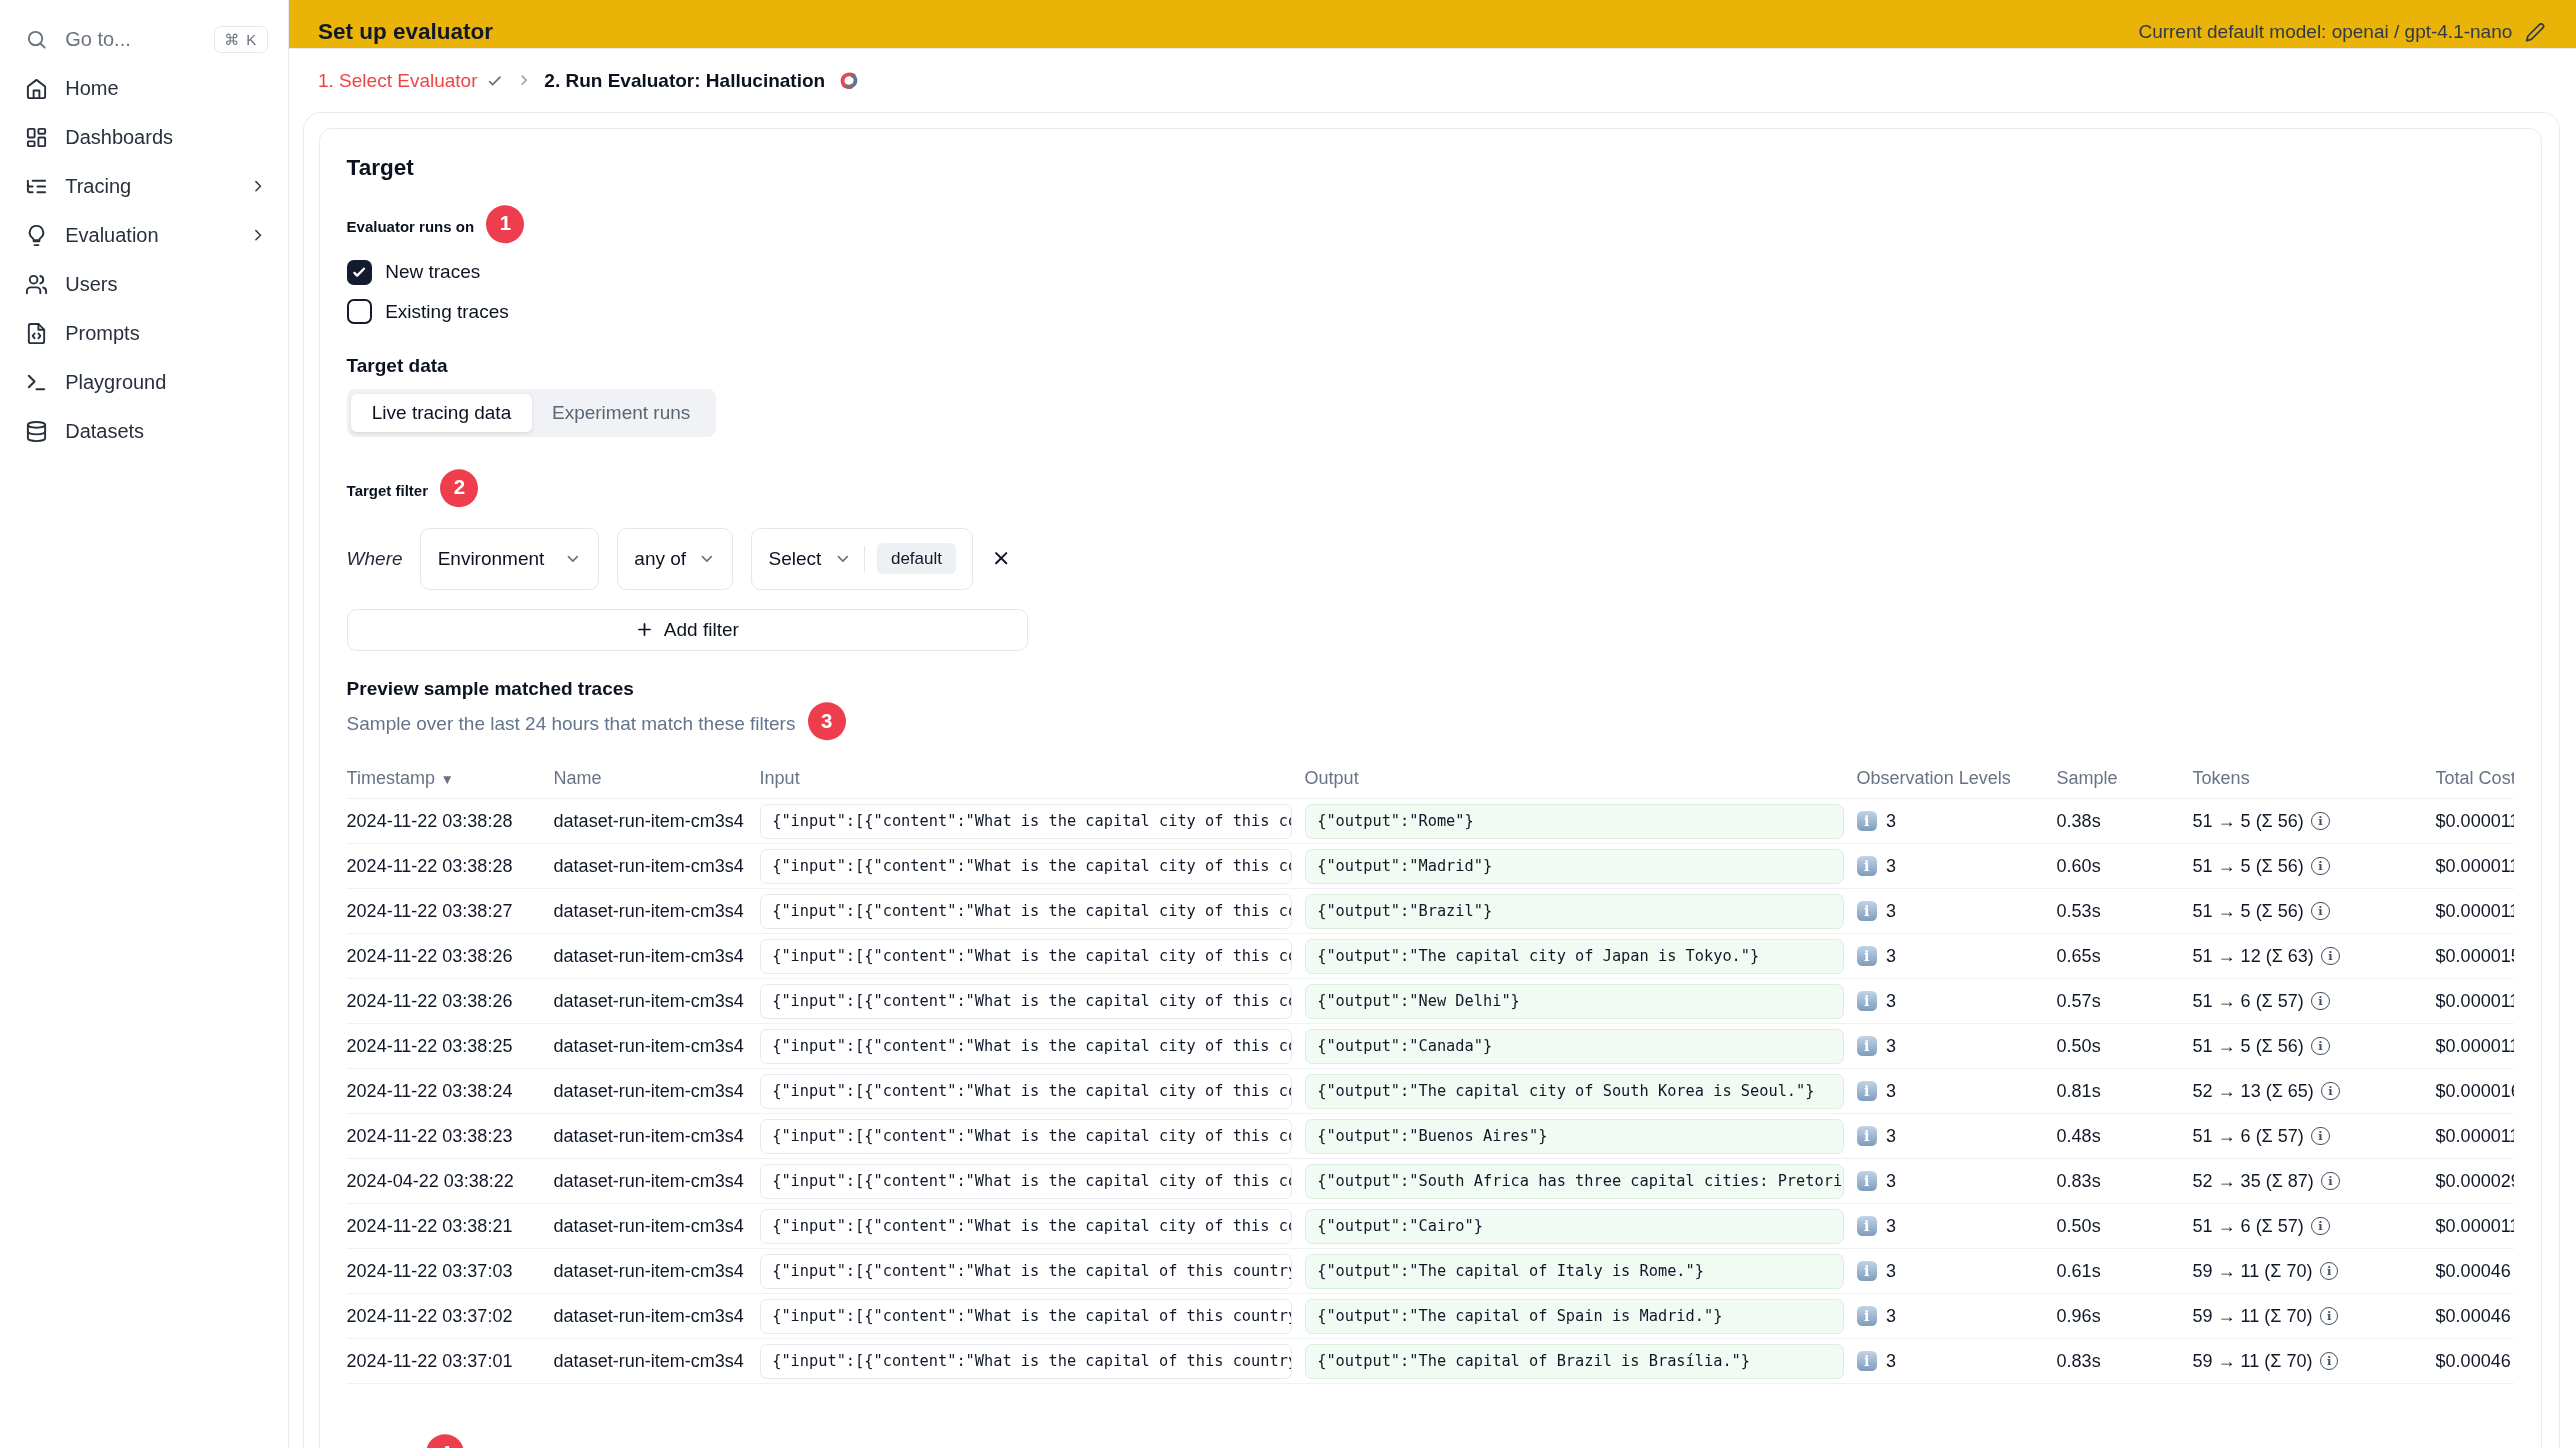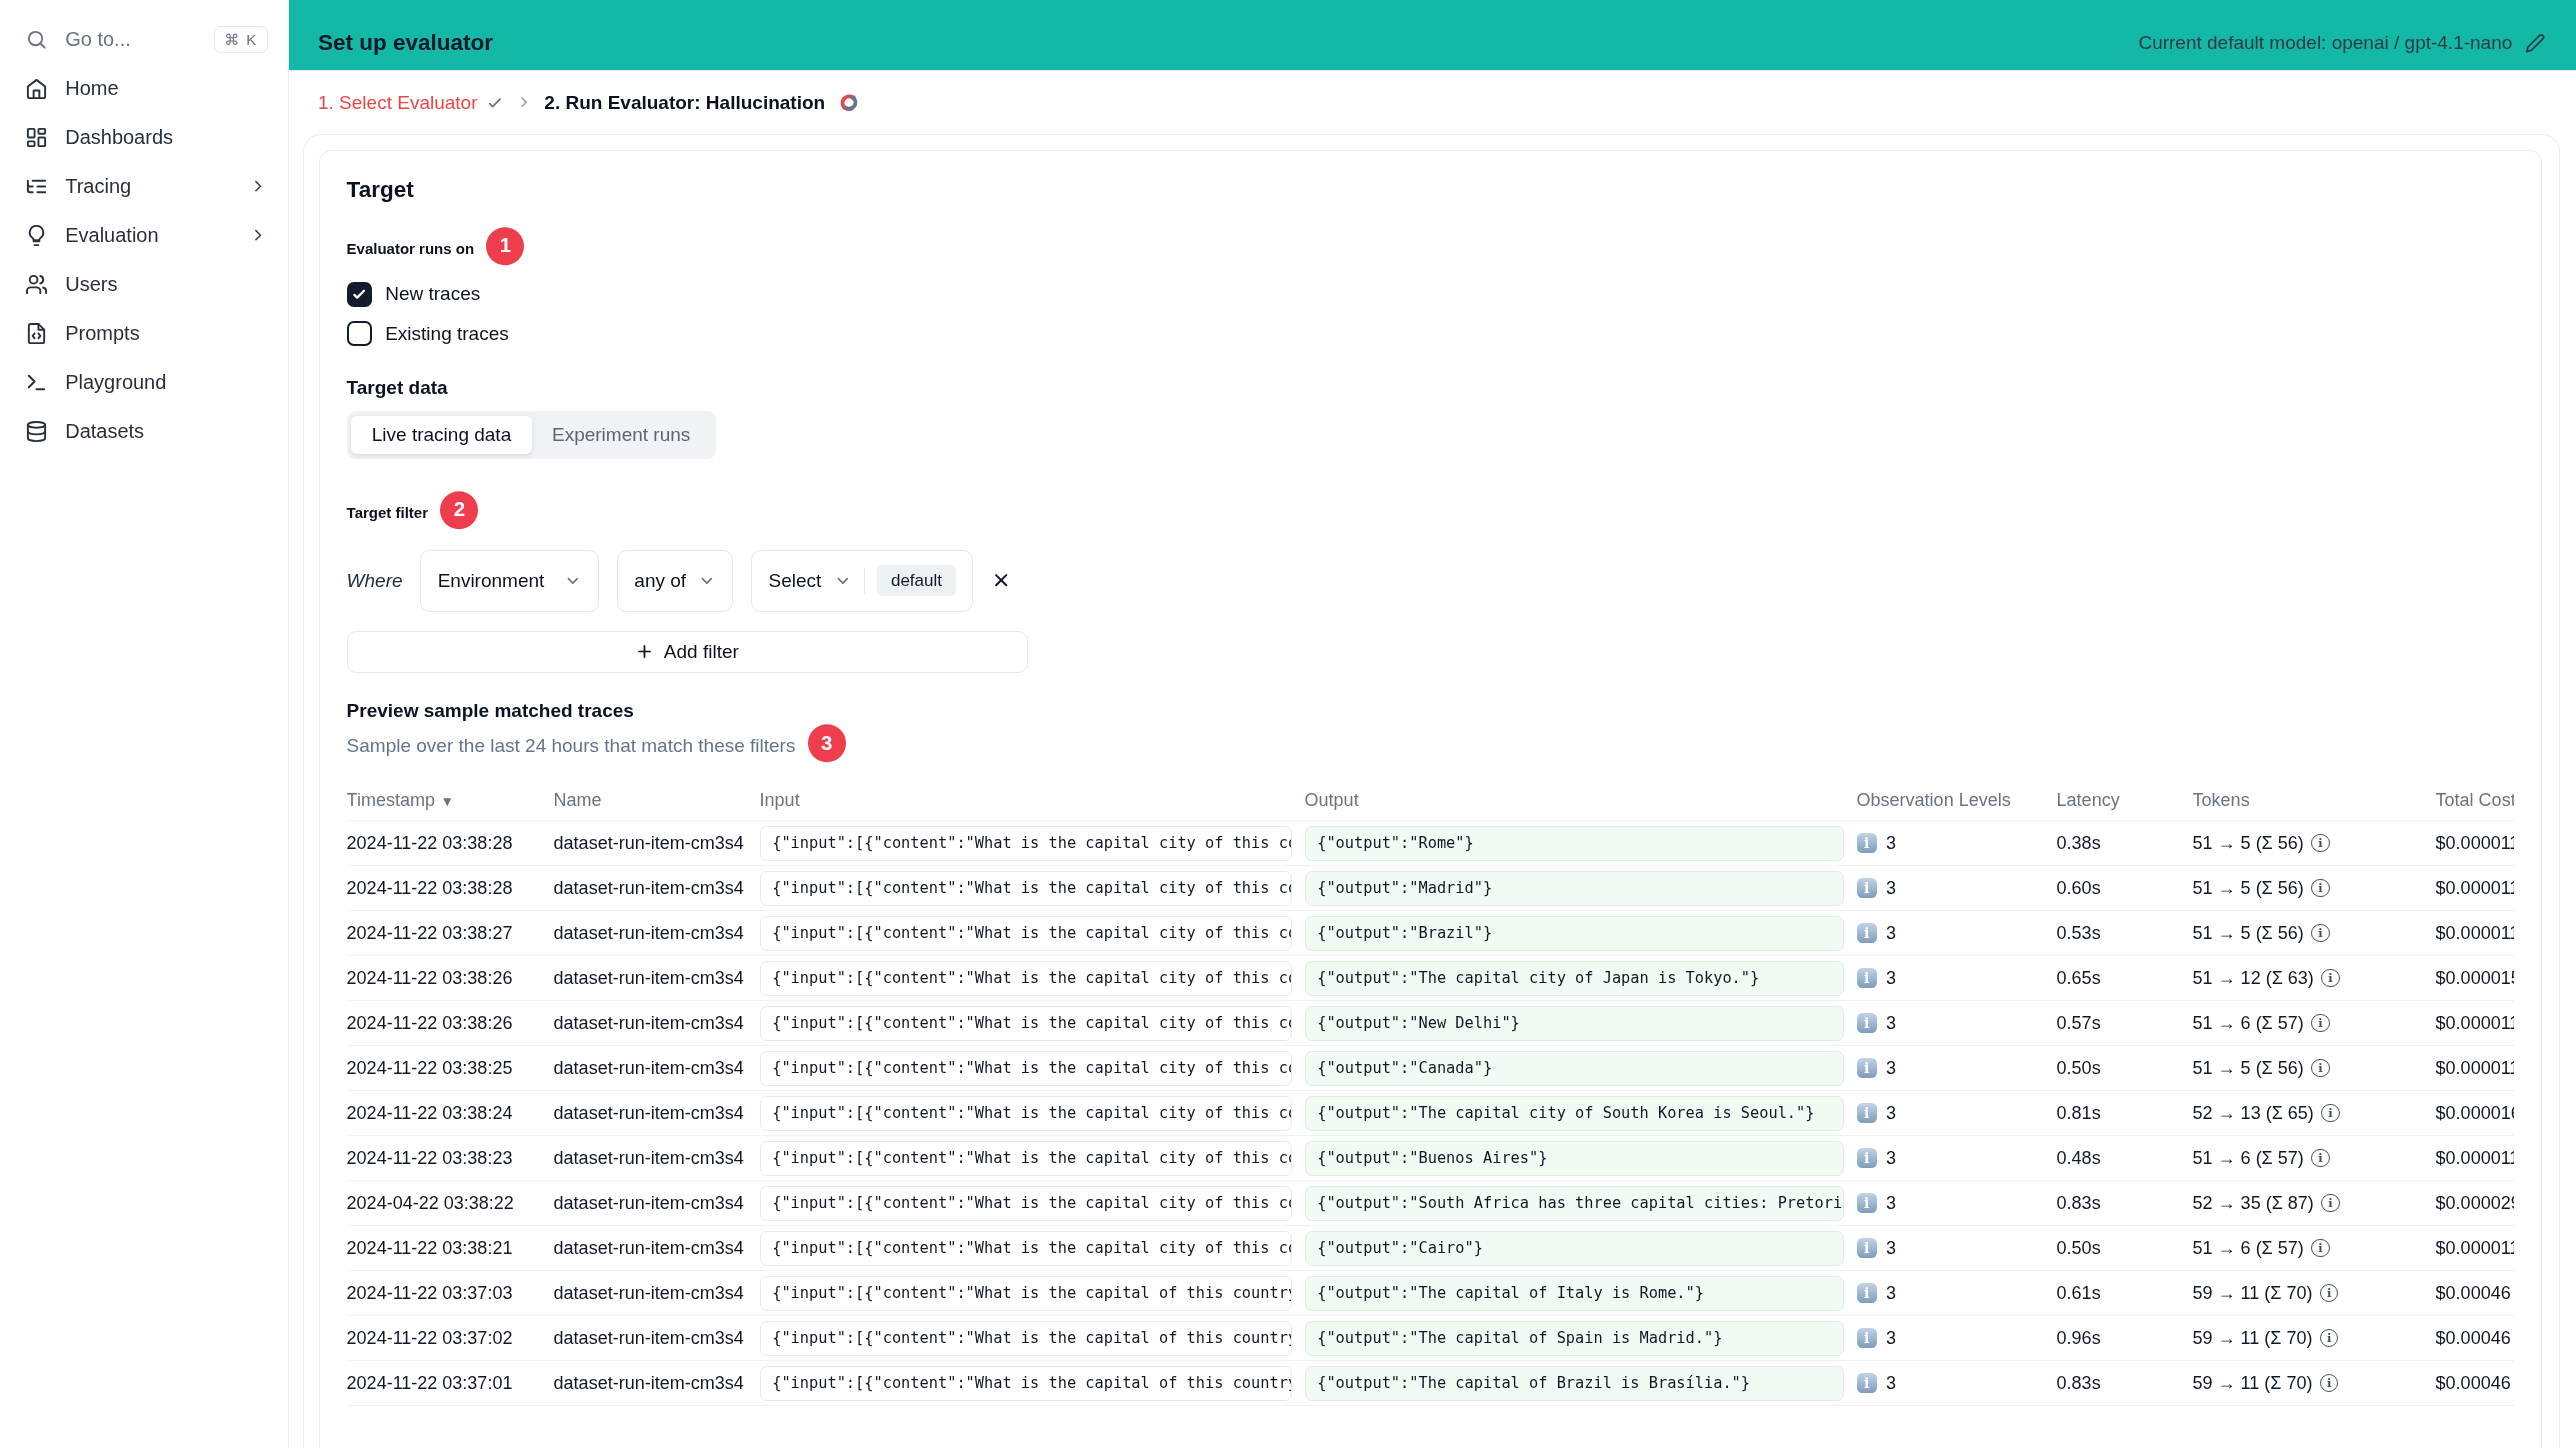--- a/index.html
+++ b/index.html
@@ -16,21 +16,21 @@
   .side-item.goto { color: #6b7280; }
   .side-item.goto svg.mi { stroke: #6b7280; }
   .kbd-chip { margin-left: auto; border: 1.4px solid #e5e7eb; border-radius: 6.8px; padding: 3.4px 8.9px;
     font-size: 15px; color: #6b7280; letter-spacing: 1.4px; background: #fff; }
   .side-chevron { margin-left: auto; }
   .side-chevron svg { width: 18.4px; height: 18.4px; stroke: #343d4a; stroke-width: 2; fill: none;
     stroke-linecap: round; stroke-linejoin: round; display: block; }
 
   
   .main { flex: 1; min-width: 0; display: flex; flex-direction: column; }
-  .topbar { height: 71px; background: #14b8a6; border-bottom: 1.4px solid #e8eaee;
+  .topbar { height: 49px; background: #eab308; border-bottom: 1.4px solid #e8eaee;
     display: flex; align-items: center; justify-content: space-between; padding: 16px 31px 0 29px; flex: none; }
   .topbar h1 { font-size: 22.5px; font-weight: 700; color: #111827; }
   .model-row { display: flex; align-items: center; gap: 12.3px; font-size: 19px; color: #303a47; }
   .model-row svg { width: 20.4px; height: 20.4px; stroke: #303a47; stroke-width: 2; fill: none;
     stroke-linecap: round; stroke-linejoin: round; }
 
   .crumbs { height: 63px; display: flex; align-items: center; padding-left: 29px; gap: 12.3px;
     font-size: 19px; background: #fff; flex: none; }
   .crumb-done { color: #ef4444; display: flex; align-items: center; gap: 8.2px; }
   .crumb-done svg { width: 17.7px; height: 17.7px; stroke: #6b7280; stroke-width: 2.4; fill: none;
@@ -321,21 +321,21 @@
           <span class="badge">3</span>
         </div>
 
         <div class="ttable">
           <div class="thead">
             <div class="th"><span>Timestamp</span><span class="sortmark">▼</span></div>
             <div class="th">Name</div>
             <div class="th">Input</div>
             <div class="th">Output</div>
             <div class="th">Observation Levels</div>
-            <div class="th">Latency</div>
+            <div class="th">Sample</div>
             <div class="th">Tokens</div>
             <div class="th">Total Cost</div>
           </div>
           <div>
           <div class="trow">
             <div class="tcell">2024-11-22 03:38:28</div>
             <div class="tcell">dataset-run-item-cm3s4</div>
             <div class="tcell">
                   <div class="cell-box box-input">{"input":[{"content":"What is the capital city of this country?\nItaly",…</div>
                 </div>

